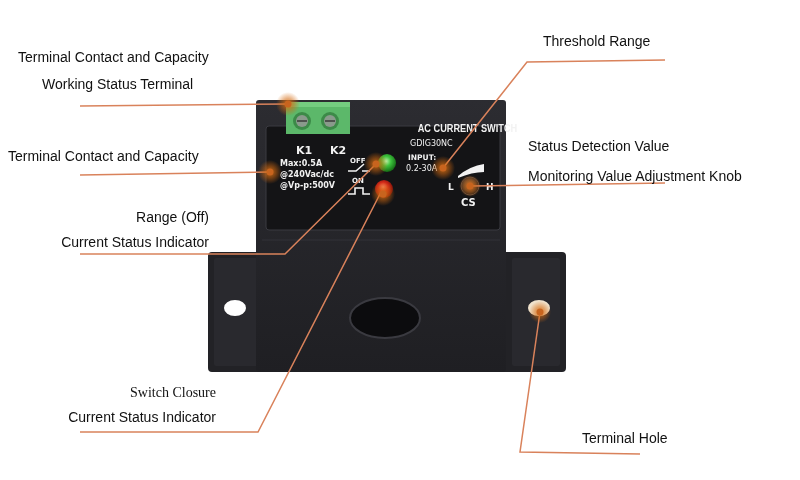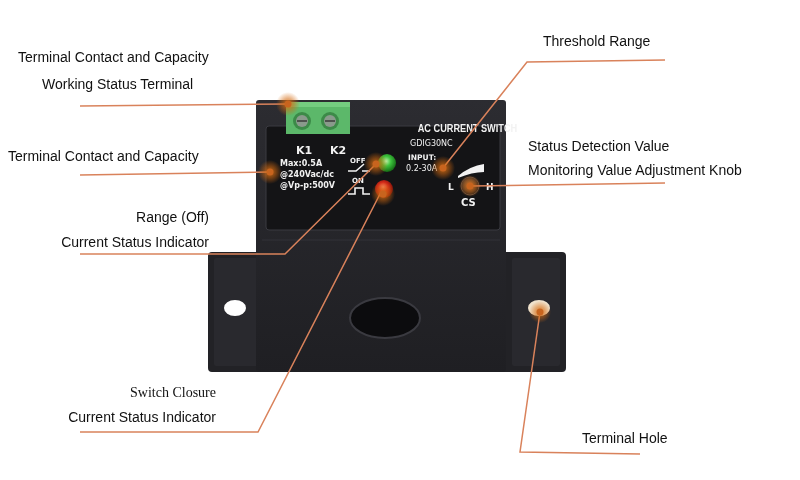--- a/index.html
+++ b/index.html
@@ -127,15 +127,15 @@
 
 <div class="label r" style="right:591px; top:210px;">Range (Off)</div>
 <div class="label r" style="right:591px; top:235px;">Current Status Indicator</div>
 
 <div class="label r" style="right:584px; top:386px;font-family:Liberation Serif, serif;">Switch Closure</div>
 <div class="label r" style="right:584px; top:410px;">Current Status Indicator</div>
 
 <div class="label" style="left:543px; top:34px;">Threshold Range</div>
 
 <div class="label" style="left:528px; top:139px;">Status Detection Value</div>
-<div class="label" style="left:528px; top:163px;">Monitoring Value Adjustment Knob</div>
+<div class="label" style="left:528px; top:169px;">Monitoring Value Adjustment Knob</div>
 
 <div class="label" style="left:582px; top:431px;">Terminal Hole</div>
 
 </body></html>

